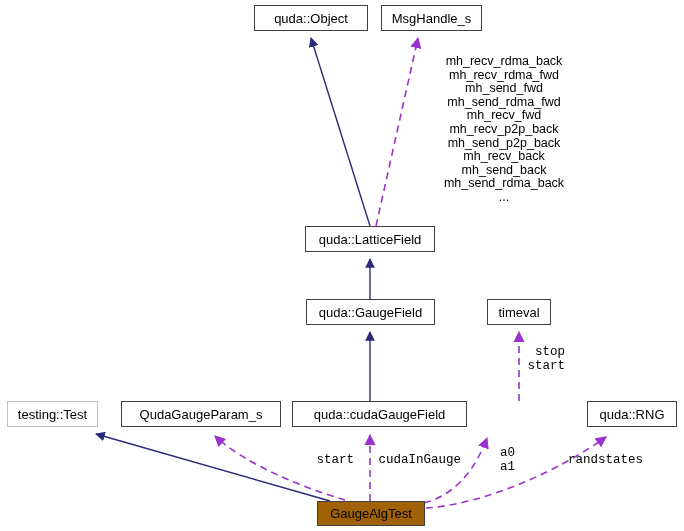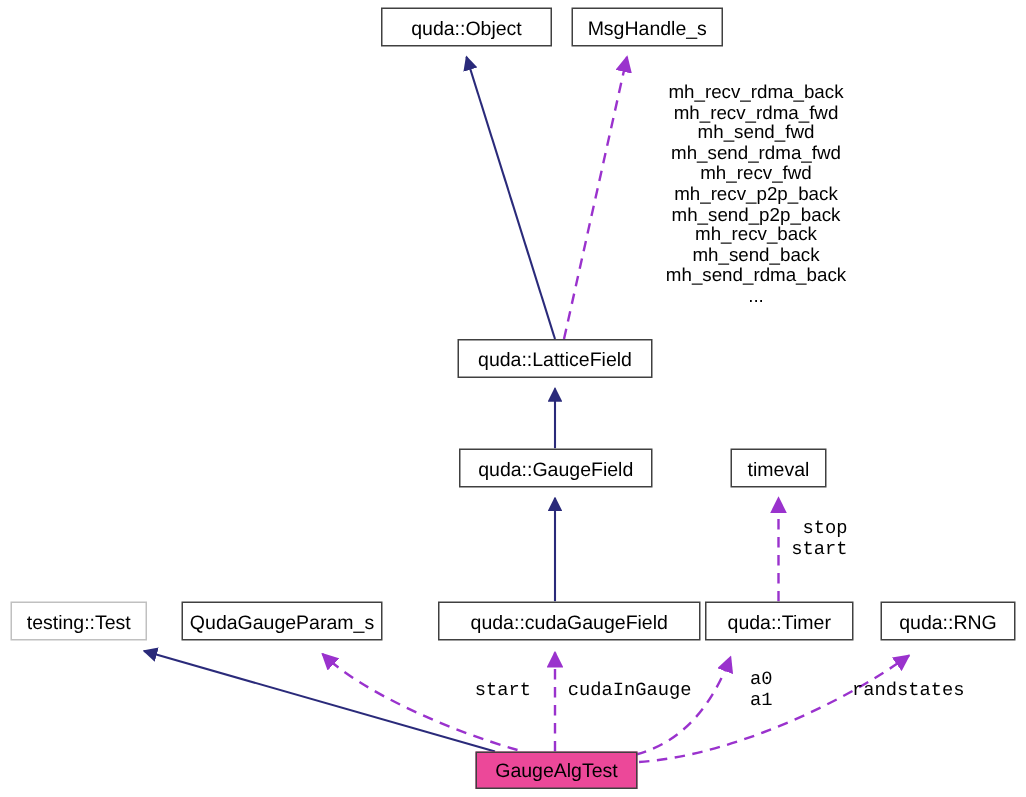--- a/index.html
+++ b/index.html
@@ -35,21 +35,21 @@
     display: flex;
     align-items: center;
     justify-content: center;
     white-space: nowrap;
     z-index: 3;
   }
   .node.faint {
     border: 1px solid #c0c0c0;
   }
   .node.highlight {
-    background: #ec4899;
+    background: #a16207;
     border: 1px solid #404040;
   }
   .node-label {
     display: block;
     padding: 0 6px;
   }
   .edge-label {
     position: absolute;
     font-size: 12.5px;
     line-height: 13.6px;
@@ -113,31 +113,28 @@
   </div>
 
   <div class="node" style="left:487px; top:299px; width:64px; height:26px;">
     <span class="node-label">timeval</span>
   </div>
 
   <div class="node faint" style="left:7px; top:401px; width:91px; height:26px;">
     <span class="node-label">testing::Test</span>
   </div>
 
-  <div class="node" style="left:121px; top:401px; width:134px; height:26px;">
+  <div class="node" style="left:121px; top:401px; width:160px; height:26px;">
     <span class="node-label">QudaGaugeParam_s</span>
   </div>
 
   <div class="node" style="left:292px; top:401px; width:175px; height:26px;">
     <span class="node-label">quda::cudaGaugeField</span>
   </div>
 
-  <div class="node" style="left:470px; top:401px; width:99px; height:26px;">
-    <span class="node-label">quda::Timer</span>
-  </div>
 
   <div class="node" style="left:587px; top:401px; width:90px; height:26px;">
     <span class="node-label">quda::RNG</span>
   </div>
 
   <div class="node highlight" style="left:317px; top:501px; width:108px; height:25px;">
     <span class="node-label">GaugeAlgTest</span>
   </div>
 
   <div class="edge-label center" style="left:424px; top:55px; width:160px;">mh_recv_rdma_back

